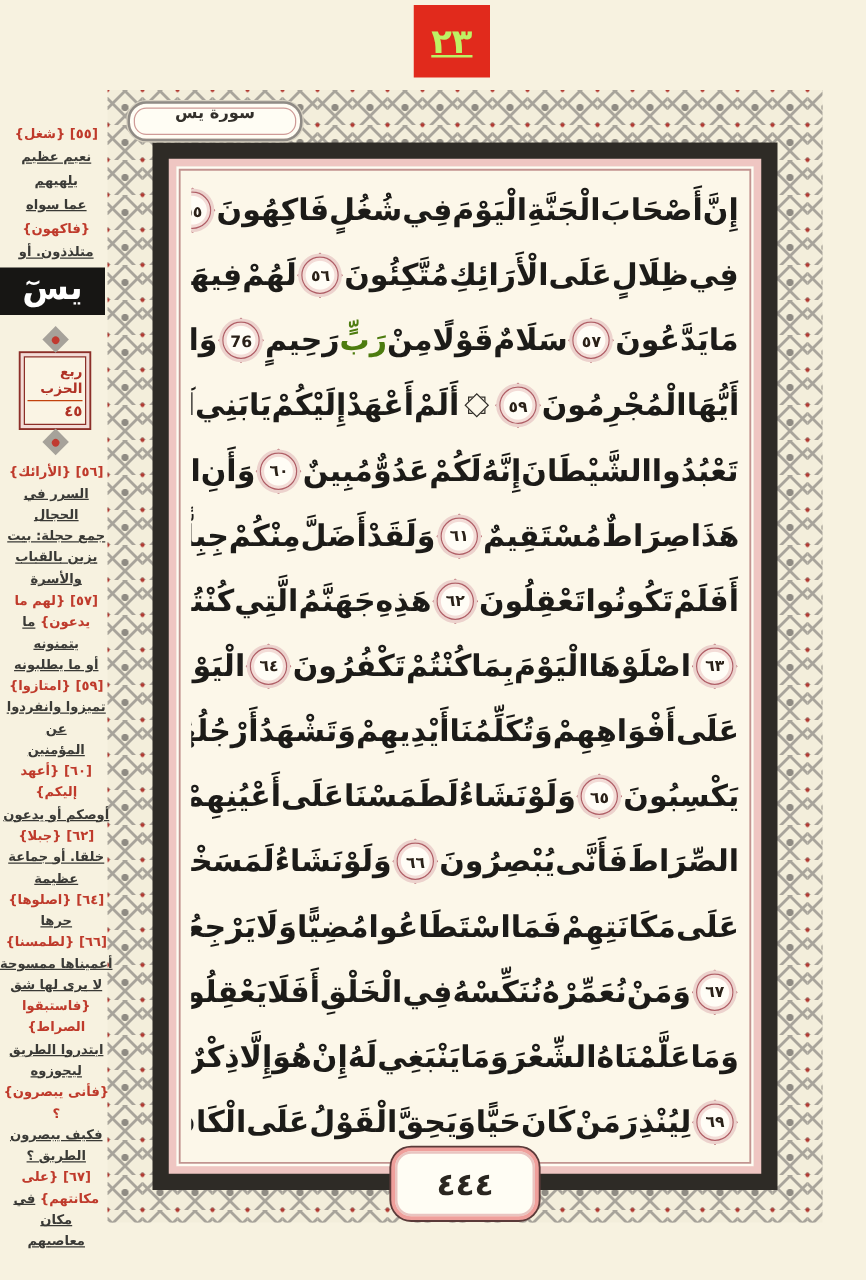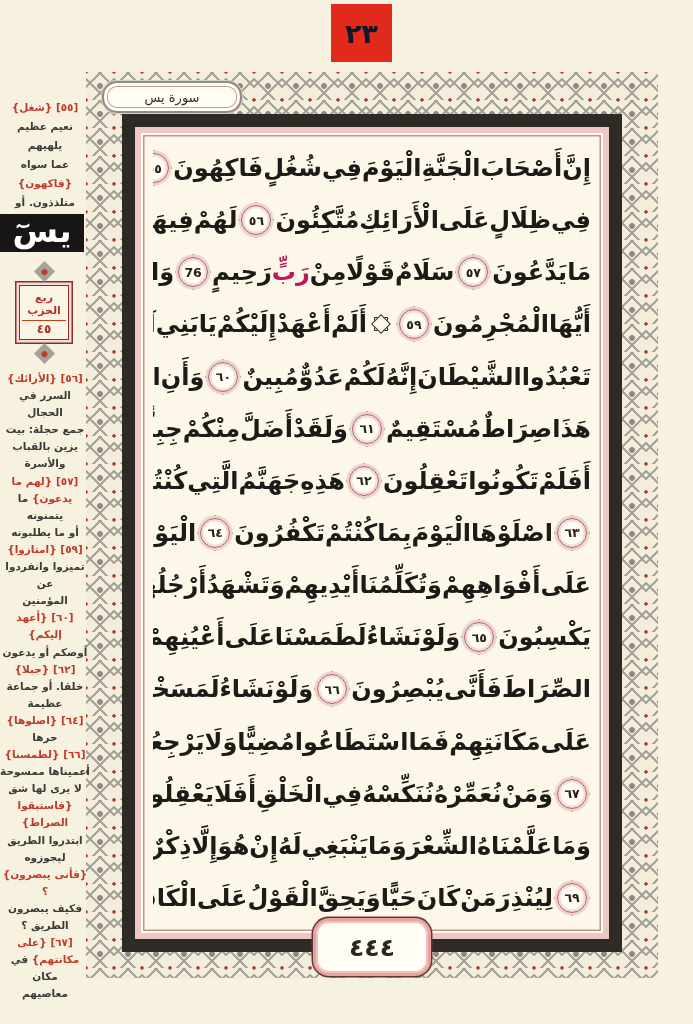--- a/index.html
+++ b/index.html
@@ -5,22 +5,22 @@
   html,body{margin:0;padding:0;}
   body{
     width:693px;height:1024px;position:relative;overflow:hidden;
     background:#f7f2e0;
     font-family:"DejaVu Sans",sans-serif;
     color:#1f1e1b;
   }
   
   .juz-badge{
     position:absolute;left:331px;top:4px;width:61px;height:58px;
-    background:#e12a1c;color:#0f172a;display:flex;align-items:center;justify-content:center;
-    font-size:27px;font-weight:bold;
+    background:#e12a1c;color:#bef264;display:flex;align-items:center;justify-content:center;
+    font-size:27px;font-weight:bold;text-decoration:underline;
   }
   
   .mushaf-frame{
     position:absolute;left:86px;top:72px;width:572px;height:906px;box-sizing:border-box;
     padding:42px 36px 26px 36px;
     background-color:#f3eedb;
     background-image:
       radial-gradient(circle,#b23b33 1.4px,rgba(0,0,0,0) 1.9px),
       radial-gradient(circle,#8f8b83 2.6px,rgba(0,0,0,0) 3.2px),
       repeating-linear-gradient(45deg,#a8a49b 0 2px,rgba(0,0,0,0) 2px 14px),
@@ -33,73 +33,73 @@
   .frame-text{
     background:#fcf7e9;height:100%;box-sizing:border-box;
     box-shadow:inset 0 0 0 2px #fffdf4,inset 0 0 0 3.5px #c29490;
     padding:10px 12px;display:flex;flex-direction:column;justify-content:space-between;
   }
   
   .cartouche{
     position:absolute;top:9px;height:28px;background:#fffdf4;
     border:2px solid #8f8b85;border-radius:15px;
     box-shadow:inset 0 0 0 3px #fffdf4,inset 0 0 0 4px #cf9b97,0 0 0 1px #d8d2c2;
-    display:flex;align-items:center;justify-content:center;
-    font-size:13px;font-weight:normal;color:#33302b;
+    display:flex;align-items:flex-start;justify-content:center;
+    font-size:13px;font-weight:bold;color:#33302b;
   }
   .cartouche.right{right:16px;width:176px;}
   .cartouche.left{left:16px;width:136px;}
   
   .page-num-cartouche{
     position:absolute;left:50%;bottom:2px;transform:translateX(-50%);
     width:112px;height:52px;background:#fffdf4;
     border:3px solid #ef9f9b;border-radius:16px;
     box-shadow:0 0 0 1.5px #5a3a38,inset 0 0 0 2px #e9c4c0;
     display:flex;align-items:center;justify-content:center;
     font-size:25px;font-weight:bold;color:#2a2620;margin-top:33px;
   }
   
   .quran-line{
     display:flex;flex-direction:row;align-items:center;justify-content:space-between;
     direction:rtl;height:50px;font-size:24px;font-weight:bold;color:#1c1b18;
     white-space:nowrap;overflow:hidden;
   }
   .qw{flex:0 0 auto;}
-  .qw.red{color:#be185d;}
+  .qw.red{color:#4d7c0f;}
   .aya{
     flex:0 0 auto;width:28px;height:28px;border-radius:50%;
     background:radial-gradient(circle,#fffdf6 56%,#f3dcd7 60%);
     border:1.6px solid #b05f67;
     box-shadow:0 0 0 2.5px #ecd2cd,0 -17px 0 -14px #b05f67,0 17px 0 -14px #b05f67,17px 0 0 -14px #b05f67,-17px 0 0 -14px #b05f67;
     display:inline-flex;align-items:center;justify-content:center;
     font-size:12.5px;font-weight:bold;color:#2a2118;margin:0 4px;
   }
   .hizb-star{width:22px;height:22px;position:relative;flex:0 0 auto;margin:0 3px;}
   .hizb-star::before,.hizb-star::after{content:"";position:absolute;inset:4px;border:1.7px solid #33302b;background:#fcf7e9;}
   .hizb-star::after{transform:rotate(45deg);}
   
   .margin-col{position:absolute;left:0;top:0;width:90px;direction:rtl;}
   .margin-notes{position:absolute;width:90px;text-align:center;font-size:10.5px;font-weight:bold;}
   .margin-notes.top{top:98px;line-height:19px;padding-left:28px;}
   .margin-notes.bottom{top:370px;line-height:17.1px;}
   .mline{display:block;}
   .mred{color:#bf3a2b;}
-  .mblk{color:#3a3a36;}
+  .mblk{color:#3a3a36;text-decoration:underline;}
   .surah-tab{
     position:absolute;top:214px;left:0;width:84px;height:38px;background:#171614;
     color:#fff;display:flex;align-items:center;justify-content:center;
-    font-size:33px;font-weight:bold;padding-bottom:5px;box-sizing:border-box;
+    font-size:27px;font-weight:bold;padding-bottom:5px;box-sizing:border-box;
   }
   .rub-marker{position:absolute;top:258px;left:17px;width:54px;text-align:center;}
   .fin{width:15px;height:15px;background:#a6a29a;transform:rotate(45deg);margin:6px auto;position:relative;}
   .fin::after{content:"";position:absolute;inset:4.5px;background:#c03a30;border-radius:50%;}
   .rub-box{
     border:1.5px solid #8c2f28;background:#faf4e4;
     box-shadow:0 0 0 2.5px #f3dcd7,0 0 0 4px #8c2f28;
-    padding:5px 2px 3px;color:#b03226;font-weight:bold;font-size:11px;line-height:13px;margin:4px 2px;
+    padding:5px 2px 3px;color:#b03226;font-weight:bold;font-size:11px;line-height:13px;margin:4px 2px;text-align:right;
   }
   .rub-num{border-top:1px solid #c2410c;margin-top:3px;padding-top:2px;font-size:12px;}
 </style>
 </head>
 <body>
 
 <div class="juz-badge">٢٣</div>
 
 <div class="mushaf-frame">
   <div class="cartouche left">

